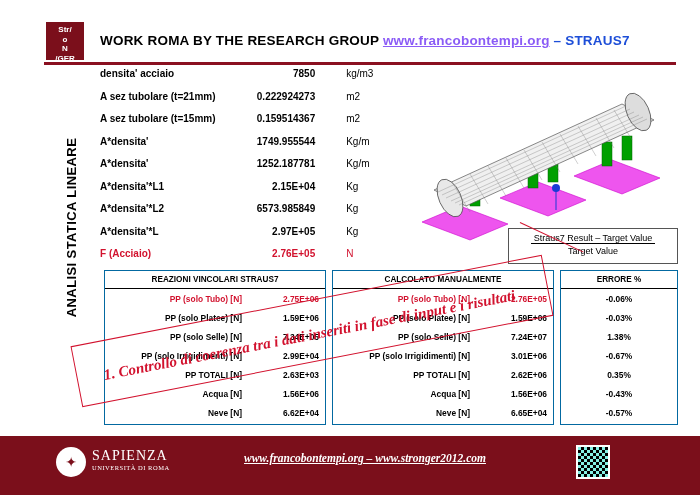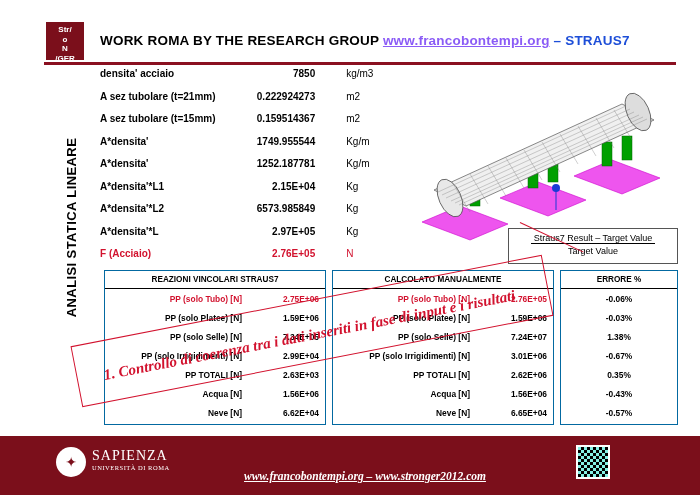--- a/index.html
+++ b/index.html
@@ -124,21 +124,21 @@
     color:#7b0f1b;font-size:14px;text-align:center;line-height:22px;
   }
   .sap-text{
     position:absolute;left:92px;top:448px;color:#ffffff;
   }
   .sap-text .n1{font-family:"Liberation Serif",serif;font-size:14px;letter-spacing:1px;}
   .sap-text .n2{font-family:"Liberation Serif",serif;font-size:6.5px;letter-spacing:.5px;}
   .footer-link{
     position:absolute;left:200px;top:452px;width:330px;text-align:center;
     font-family:"Liberation Serif",serif;font-style:italic;font-weight:bold;
-    font-size:11.5px;color:#ffffff;text-decoration:underline;margin-top:18px;
+    font-size:11.5px;color:#ffffff;text-decoration:underline;
   }
   .qr{
     position:absolute;right:22px;top:445px;width:34px;height:34px;
     background:
       repeating-linear-gradient(90deg,#ffffff 0 3px,#7b0f1b 3px 6px),
       repeating-linear-gradient(0deg,#ffffff 0 3px,#7b0f1b 3px 6px);
     background-blend-mode:difference;
     border:2px solid #ffffff;box-sizing:border-box;
   }
 </style>

